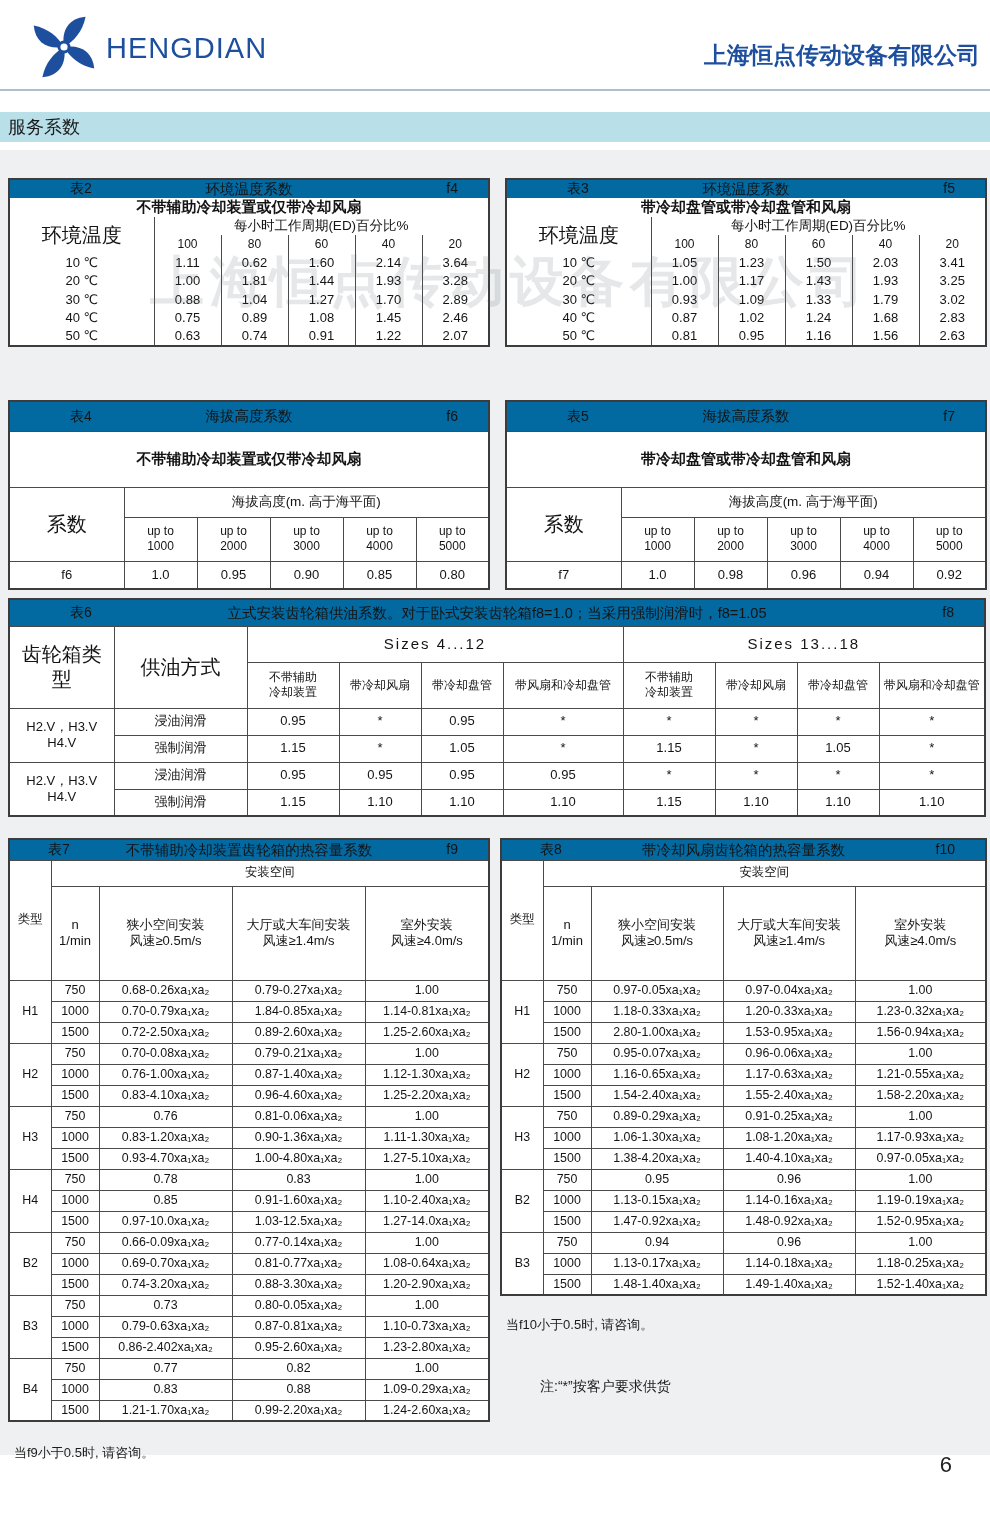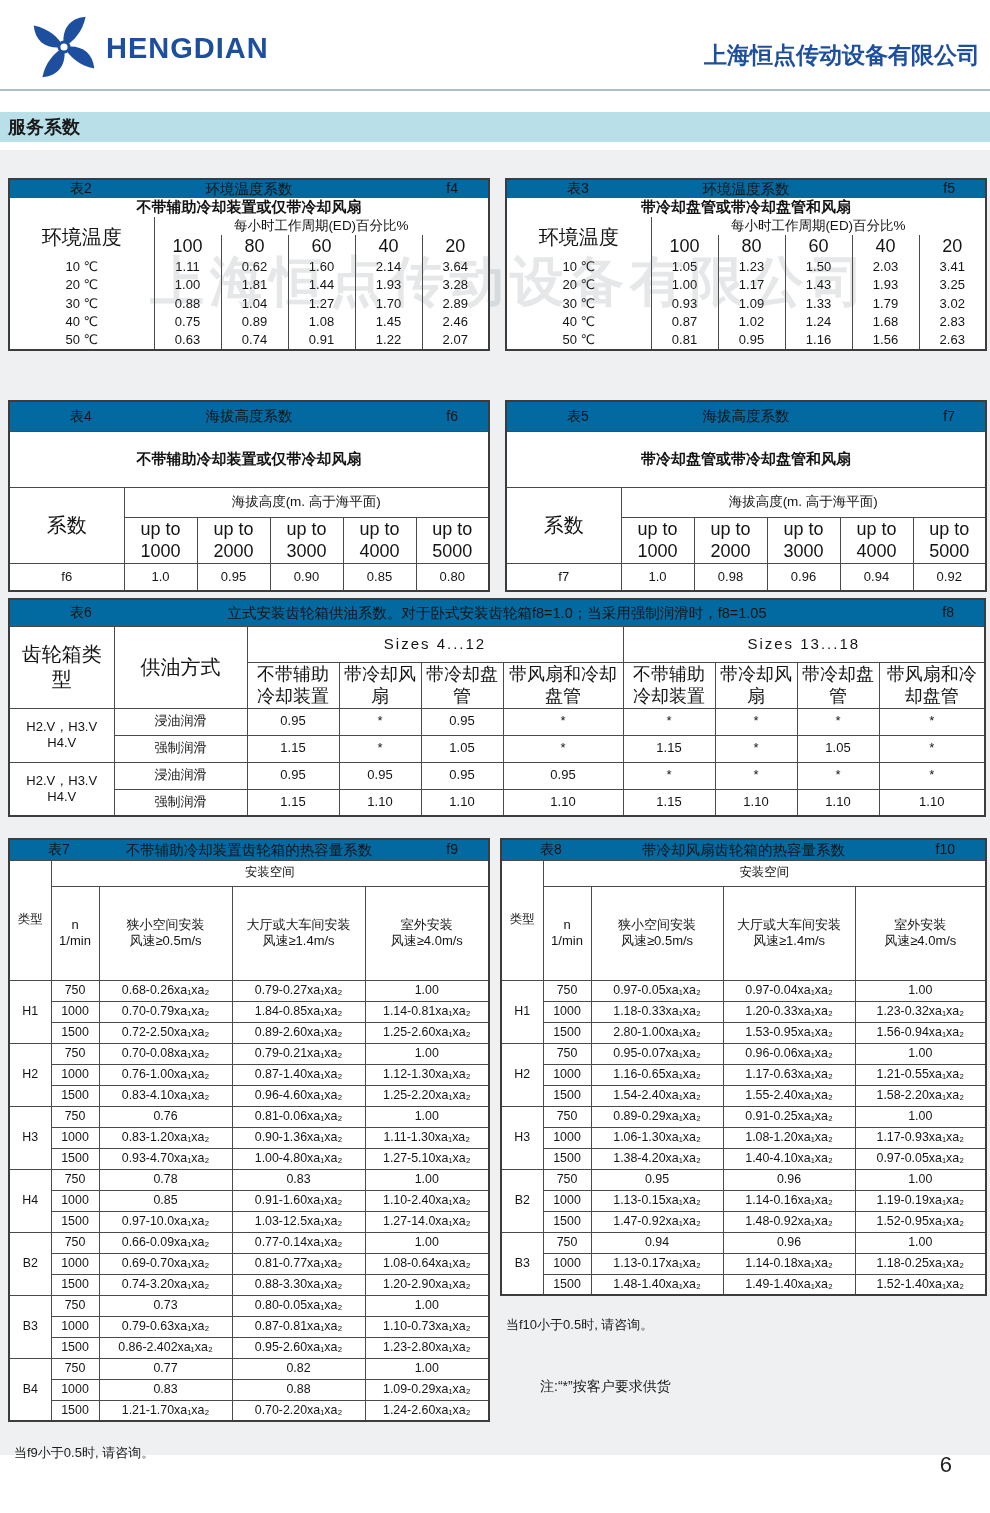--- a/index.html
+++ b/index.html
@@ -1,40 +1,40 @@
 <!DOCTYPE html>
 <html><head>
 <meta charset="utf-8">
 <style>
   *{margin:0;padding:0;box-sizing:border-box}
   body{background:#ffffff;font-family:"Liberation Sans","DejaVu Sans",sans-serif}
   .page{position:relative;width:990px;height:1513px;background:#ffffff;overflow:hidden}
   .content-bg{position:absolute;left:0;top:150px;width:990px;height:1305px;background:#eef0f1}
   .hdr-line{position:absolute;left:0;top:89px;width:990px;border-top:2px solid #aebfcb}
   .logo{position:absolute;left:28px;top:10px;width:72px;height:74px}
-  .brand{position:absolute;left:106px;top:32px;font-size:29px;font-weight:700;color:#1d4f9e;letter-spacing:1px}
+  .brand{position:absolute;left:106px;top:32px;font-size:29px;font-weight:400;color:#1d4f9e;letter-spacing:1px}
   .company{position:absolute;right:10px;top:40px;font-size:23px;font-weight:700;color:#1d4f9e}
-  .banner{position:absolute;left:0;top:112px;width:990px;height:30px;background:#b9dfe9;display:flex;align-items:center;padding-left:8px;font-size:18px;font-weight:700;color:#1a1a1a}
+  .banner{position:absolute;left:0;top:112px;width:990px;height:30px;background:#b9dfe9;display:flex;align-items:center;padding-left:8px;font-size:18px;font-weight:400;color:#1a1a1a}
   .wm{position:absolute;left:150px;top:246px;font-size:54px;letter-spacing:6px;font-weight:700;
       color:rgba(95,105,115,0.16);white-space:nowrap;pointer-events:none;z-index:5}
   table.tbl{position:absolute;border-collapse:collapse;table-layout:fixed;background:#fff;
       border:2px solid #3c3c3c;font-size:13px;color:#141414}
   .tbl td{border:1px solid #4a4a4a;text-align:center;vertical-align:middle;padding:0 2px;line-height:1.25;overflow:hidden}
   .strip{background:#0369a1;height:30px;font-size:14px}
   .strip-tall{height:32px}
   .striprow{position:relative;display:flex;align-items:center;justify-content:center;height:100%;width:100%}
   .s-tag{position:absolute;left:58px;font-size:14px}
   .s-tag-sm{position:absolute;left:36px;font-size:14px}
   .s-fac{position:absolute;right:28px;font-size:14px}
   .s-title{text-align:center;font-size:14.5px;padding:0 90px}
   .subtitle{height:44px;font-size:15px;font-weight:600;padding-bottom:10px}
   .subtitle2{height:56px;font-size:15px;font-weight:600;padding-bottom:16px}
   .rowhead{font-size:20px}
   .group{border-bottom:none;font-size:13.5px;height:26px}
-  .colh{border-top:none;font-size:18px;height:20px}
+  .colh{border-top:none;font-size:12px;height:20px}
   .h-grp2{height:30px}
   .h-upto{height:44px;line-height:1.5}
   .h-dat td,.h-dat{height:28px}
   .temp tbody td{height:18.4px;border-top:none;border-bottom:none}
   #t6 .group{height:36px;font-size:15px;letter-spacing:2px}
   #t6 .colh{height:46px}
   #t6 tbody td{height:27px}
   .heat .group{height:26px}
   .heat .colh{height:94px;font-size:13px}
   .heat tbody td{height:21px;font-size:12.4px}
@@ -563,21 +563,21 @@
         </tr>
         <tr>
           <td>1000</td>
           <td>0.83</td>
           <td>0.88</td>
           <td>1.09-0.29xa₁xa₂</td>
         </tr>
         <tr>
           <td>1500</td>
           <td>1.21-1.70xa₁xa₂</td>
-          <td>0.70-2.20xa₁xa₂</td>
+          <td>0.99-2.20xa₁xa₂</td>
           <td>1.24-2.60xa₁xa₂</td>
         </tr>
       </tbody>
   </table>
 
   <table class="tbl heat" id="t8">
     <colgroup>
         <col style="width:42px">
         <col style="width:48px">
         <col style="width:132px">

